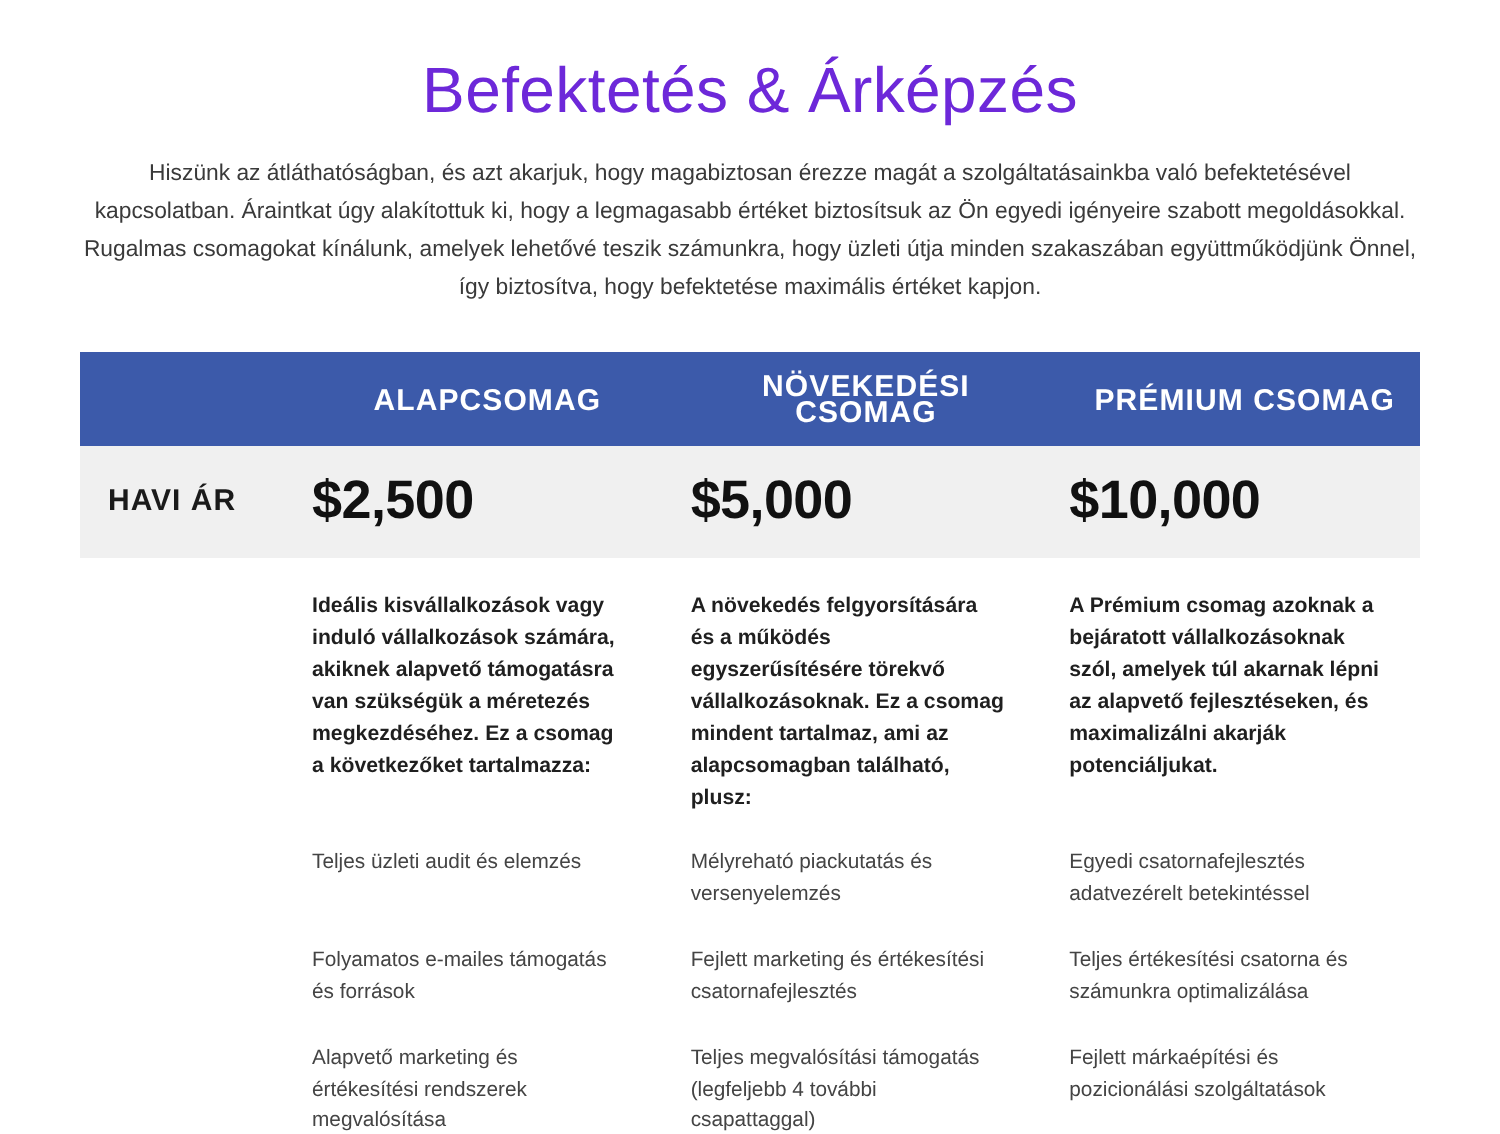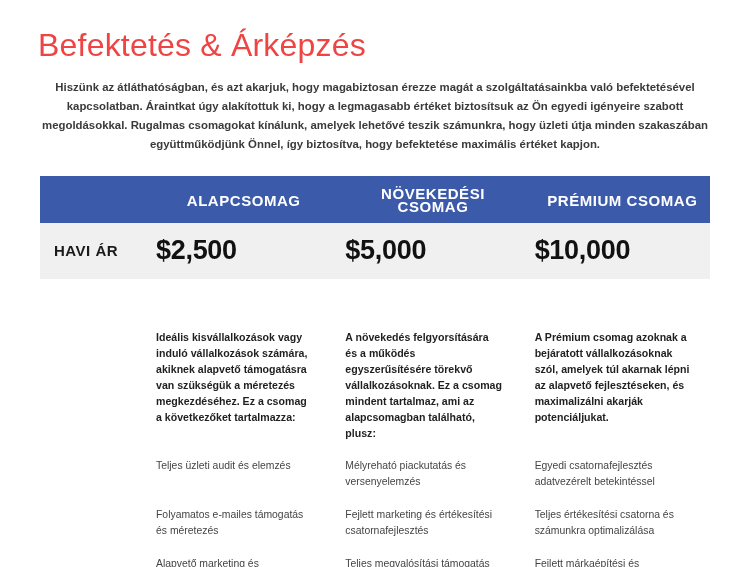--- a/index.html
+++ b/index.html
@@ -22,34 +22,35 @@
     height: 567px;
     box-sizing: border-box;
   }
 
   
   .hero {
     padding: 26px 38px 0 38px;
   }
   .hero-title {
     margin: 0;
+    text-align: center;
     font-size: 32px;
     font-weight: 400;
     letter-spacing: 0.2px;
-    color: #ef4444;
+    color: #6d28d9;
     line-height: 1.2;
   }
   .hero-sub {
     margin: 14px auto 16px auto;
     width: 672px;
     text-align: center;
     font-size: 11.4px;
     line-height: 19px;
     color: #3a3a3a;
-    font-weight: 700;
+    font-weight: 400;
   }
 
   
   .table-wrap {
     margin: 22px auto 0 auto;
     width: 670px;
   }
   .ptable {
     width: 100%;
     border-collapse: collapse;
@@ -117,21 +118,20 @@
     border: 0;
   }
   .desc-text {
     display: block;
     font-size: 10.6px;
     font-weight: 700;
     line-height: 16px;
     color: #1f1f1f;
     padding-left: 14px;
     padding-right: 18px;
-    margin-top: 34px;
   }
 
   
   .feat-row td {
     padding: 9px 0 9px 0;
     vertical-align: top;
     background: #ffffff;
     border: 0;
   }
   .feat-text {
@@ -226,21 +226,21 @@
           <td>
             <span class="feat-text">Egyedi csatornafejlesztés adatvezérelt betekintéssel</span>
           </td>
         </tr>
 
         <tr class="feat-row">
           <td class="td-label">
             <span class="row-label"></span>
           </td>
           <td>
-            <span class="feat-text">Folyamatos e-mailes támogatás és méretezés</span>
+            <span class="feat-text">Folyamatos e-mailes támogatás és források</span>
           </td>
           <td>
             <span class="feat-text">Fejlett marketing és értékesítési csatornafejlesztés</span>
           </td>
           <td>
             <span class="feat-text">Teljes értékesítési csatorna és számunkra optimalizálása</span>
           </td>
         </tr>
 
         <tr class="feat-row">

